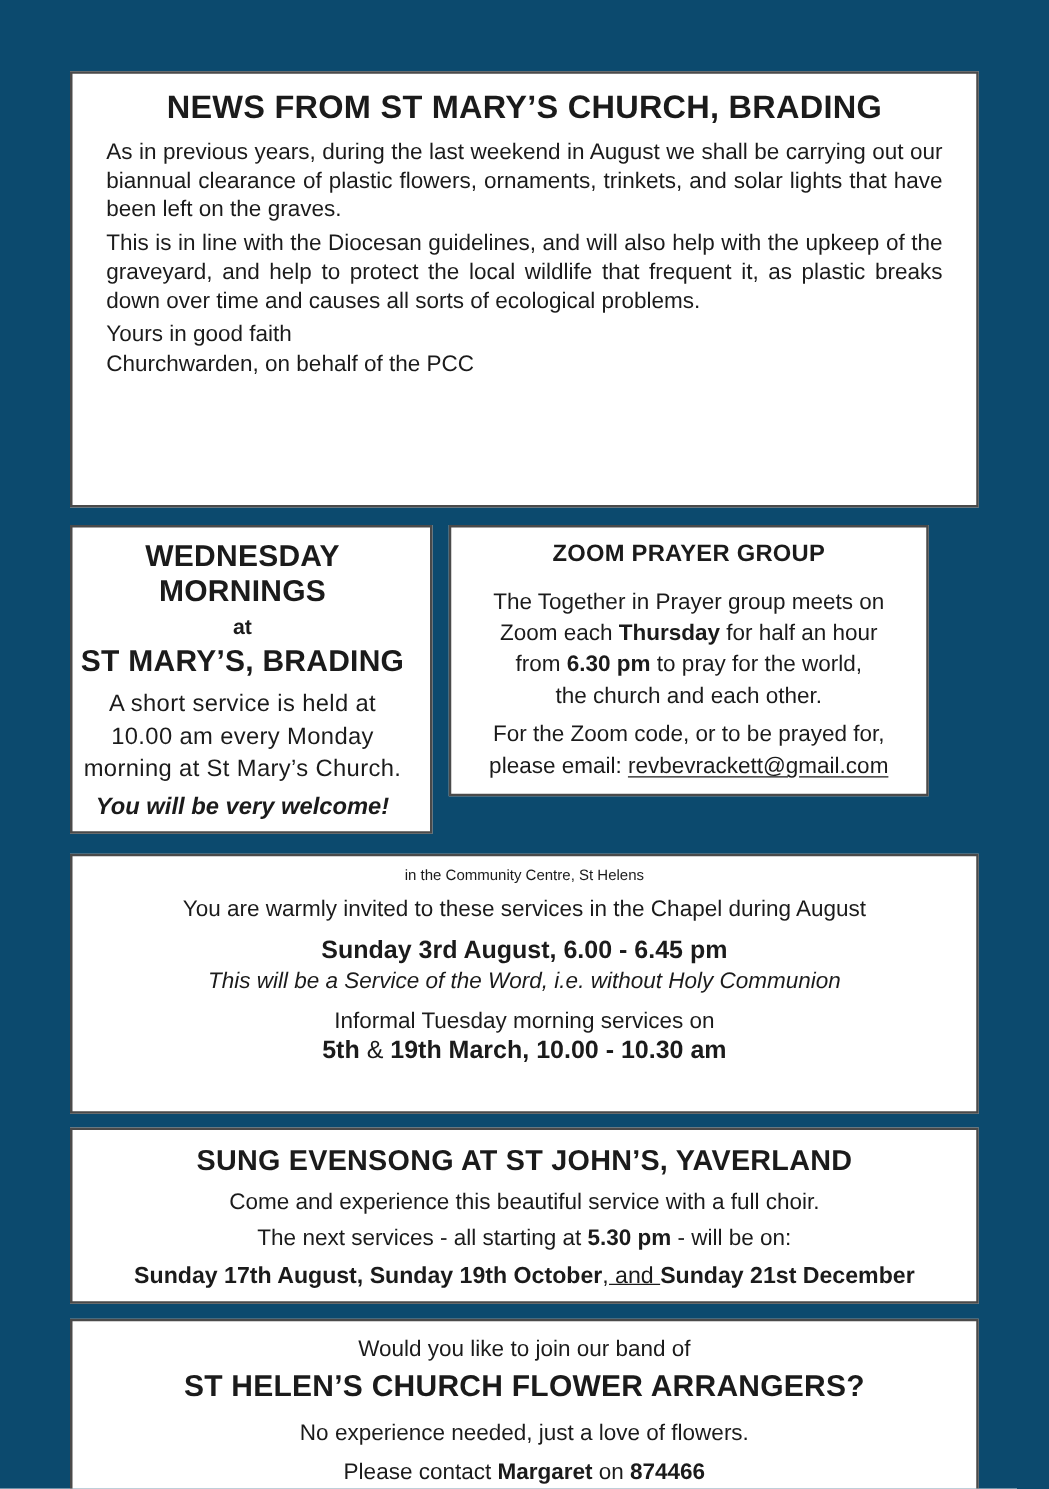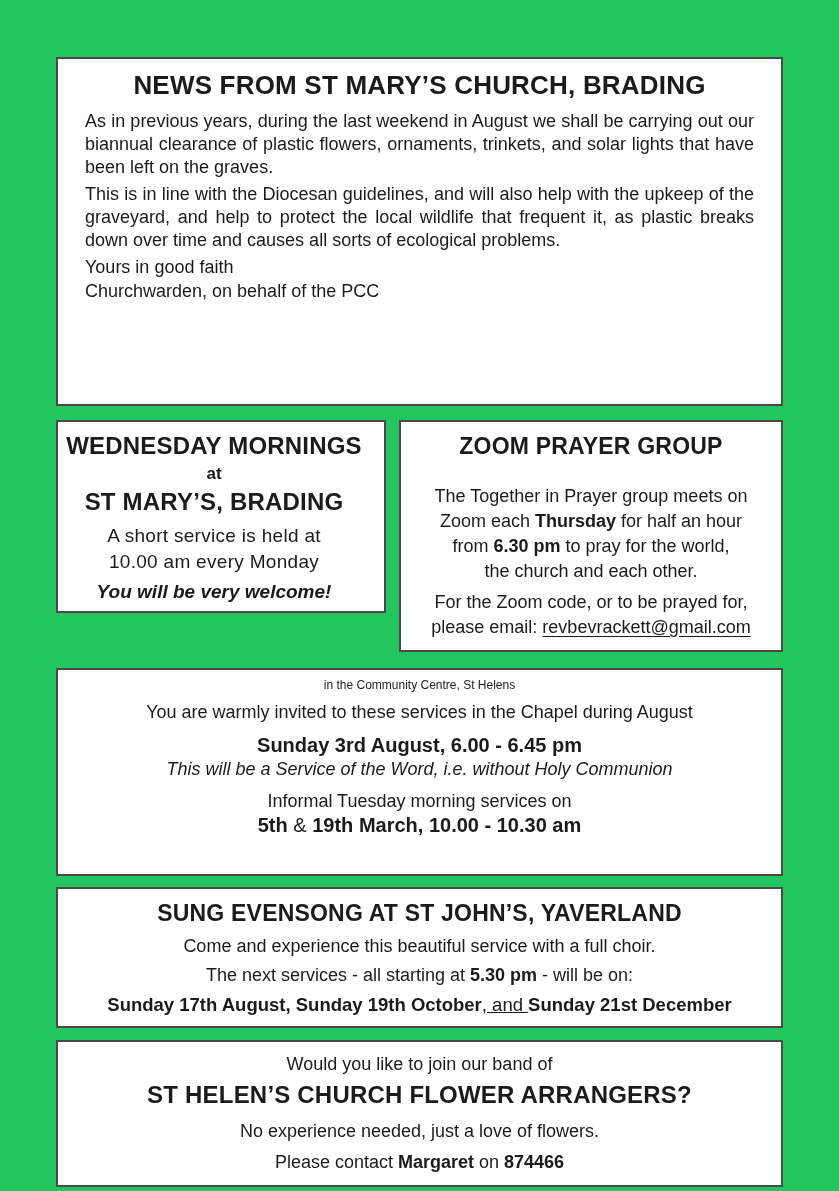--- a/index.html
+++ b/index.html
@@ -11,21 +11,21 @@
     width: 839px;
     height: 1191px;
     font-family: "Liberation Sans", sans-serif;
     color: #1b1b1b;
     -webkit-font-smoothing: antialiased;
   }
   .page {
     position: relative;
     width: 839px;
     height: 1191px;
-    background: #22c55e;
+    background: #0c4a6e;
     overflow: hidden;
   }
   .content {
     position: absolute;
     left: 56px;
     top: 57px;
     width: 727px;
   }
   .box {
     box-sizing: border-box;
@@ -62,21 +62,21 @@
     line-height: 23px;
     margin: 1px 0 0 0;
   }
   
   .two-col {
     display: flex;
     align-items: flex-start;
     margin-bottom: 16px;
   }
   .wednesday-box {
-    width: 330px;
+    width: 290px;
     min-height: 186px;
     padding: 8px 20px 8px 6px;
     text-align: center;
     margin-right: 13px;
   }
   .wed-title {
     font-size: 24px;
     font-weight: bold;
     letter-spacing: 0.2px;
     margin: 2px 0 0 0;
@@ -98,24 +98,24 @@
     font-style: italic;
     margin: 6px 0 0 0;
   }
   .zoom-box {
     width: 384px;
     min-height: 193px;
     padding: 8px 8px 10px 8px;
     text-align: center;
   }
   .zoom-title {
-    font-size: 23px;
-    font-weight: bold;
-    letter-spacing: 0.2px;
-    margin: 3px 0 24px 0;
+    font-size: 19px;
+    font-weight: bold;
+    letter-spacing: 0.2px;
+    margin: 3px 0 14px 0;
   }
   .zoom-body {
     font-size: 18px;
     line-height: 25px;
     margin: 0;
   }
   .zoom-body2 {
     font-size: 18px;
     line-height: 25px;
     margin: 6px 0 0 0;
@@ -234,20 +234,21 @@
 
     <div class="two-col">
 
       <div class="box wednesday-box">
         <div class="wed-title">WEDNESDAY MORNINGS</div>
         <div class="wed-at">at</div>
         <div class="wed-title">ST MARY’S, BRADING</div>
         <div class="wed-body">
           <span>A short service is held at</span><br>
           <span>10.00 am every Monday</span><br>
+          <span>morning at St Mary’s Church.</span>
         </div>
         <div class="wed-welcome">You will be very welcome!</div>
       </div>
 
       <div class="box zoom-box">
         <div class="zoom-title">ZOOM PRAYER GROUP</div>
         <p class="zoom-body">
           <span>The Together in Prayer group meets on</span><br>
           <span>Zoom each </span><span class="bold">Thursday</span><span> for half an hour</span><br>
           <span>from </span><span class="bold">6.30 pm</span><span> to pray for the world,</span><br>

